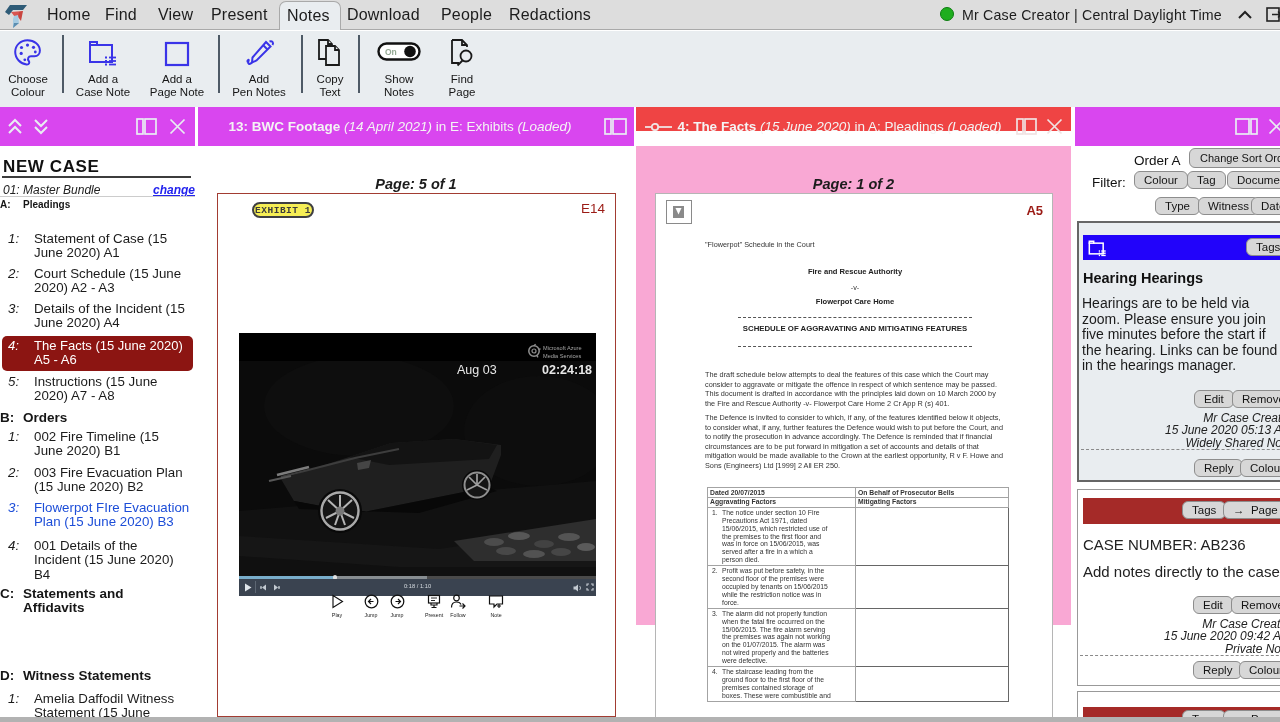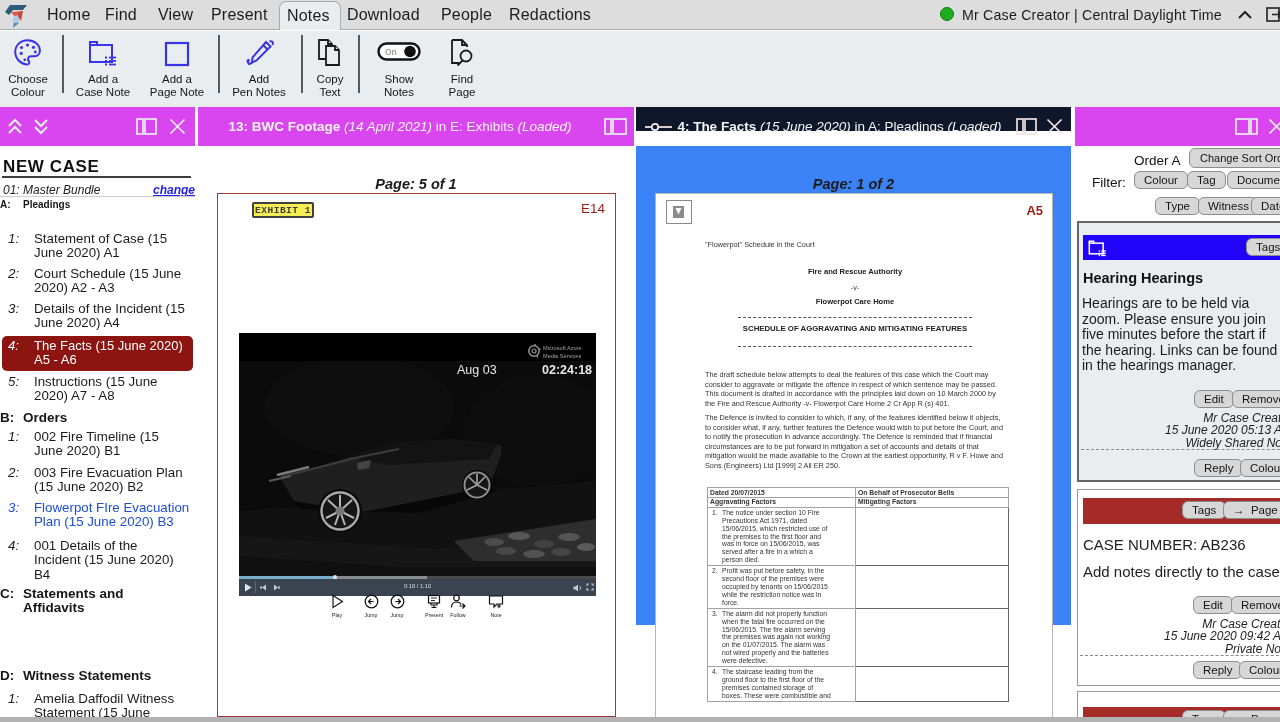--- a/index.html
+++ b/index.html
@@ -16,27 +16,27 @@
     border-radius:7px 7px 0 0; }
   
   #toolbar { position:absolute; left:0; top:31px; width:1280px; height:76px;
     background:#e9edf0; }
   .tlabel { position:absolute; top:42px; font-size:11.5px; color:#161616; text-align:center;
     line-height:13px; white-space:nowrap; transform:translateX(-50%); }
   .tsep { position:absolute; top:4px; width:2px; height:58px; background:#4e5a66; }
   .ticon { position:absolute; }
   
   .phead { position:absolute; top:107px; height:39px; background:#d946ef; }
-  .phead-red { position:absolute; top:107px; height:24px; background:#0f172a; }
+  .phead-red { position:absolute; top:107px; height:24px; background:#ef4444; }
   .ptitle { color:#f4f4f4; font-size:13.5px; line-height:39px; text-align:center;
     white-space:nowrap; }
   
   #lpane   { position:absolute; left:0;    top:146px; width:195px;  height:571px; background:#fff; }
   #mpane   { position:absolute; left:198px; top:146px; width:436px; height:571px; background:#fff; }
-  #rpane   { position:absolute; left:636px; top:146px; width:435px; height:479px; background:#3b82f6; }
+  #rpane   { position:absolute; left:636px; top:146px; width:435px; height:479px; background:#f9a8d4; }
   #npanel  { position:absolute; left:1075px; top:146px; width:205px; height:571px; background:#fff; }
   #hstrip  { position:absolute; left:0; top:717px; width:1280px; height:5px; background:#b2b2b2; }
   .btn { display:inline-block; background:#d7d7d7; border:1px solid #8d8d8d;
     border-radius:6px; font-size:11.5px; color:#141414; padding:2px 9px;
     white-space:nowrap; }
   .vlab { position:absolute; top:417px; font-size:8px; color:#222;
     transform:translateX(-50%) scale(0.66); white-space:nowrap; }
   .pageT { position:absolute; font-size:14.5px; font-weight:bold; font-style:italic;
     color:#1c1c1c; }
 </style>
@@ -213,21 +213,21 @@
 <div class="abs" style="left:8px;top:355px;font-size:13.3px;color:#1d4ed8;line-height:14.3px"><span style="display:inline-block;width:26px;font-style:italic">3:</span><span style="display:inline-block;vertical-align:top;width:158px">Flowerpot FIre Evacuation<br>Plan (15 June 2020) B3</span></div>
 <div class="abs" style="left:8px;top:393px;font-size:13.3px;color:#1b1b1b;line-height:14.3px"><span style="display:inline-block;width:26px;font-style:italic">4:</span><span style="display:inline-block;vertical-align:top;width:158px">001 Details of the<br>Incident (15 June 2020)<br>B4</span></div>
 <div class="abs" style="left:0;top:441px;font-size:13.5px;font-weight:bold;color:#161616;line-height:14.3px"><span style="display:inline-block;width:23px">C:</span>Statements and<br><span style="display:inline-block;width:23px"></span>Affidavits</div>
 <div class="abs" style="left:0;top:523px;font-size:13.5px;font-weight:bold;color:#161616;line-height:14.3px"><span style="display:inline-block;width:23px">D:</span>Witness Statements</div>
 <div class="abs" style="left:8px;top:546px;font-size:13.3px;color:#1b1b1b;line-height:14.3px"><span style="display:inline-block;width:26px;font-style:italic">1:</span><span style="display:inline-block;vertical-align:top;width:158px">Amelia Daffodil Witness<br>Statement (15 June</span></div>
 </div>
 
 <div id="mpane">
   <div class="pageT" style="left:0;width:436px;top:30px;text-align:center">Page: 5 of 1</div>
   <div class="abs" style="left:19px;top:47px;width:399px;height:524px;border:1.2px solid #a23c32;background:#fff">
-    <div class="abs" style="left:34px;top:8px;width:62px;height:16px;background:#f6ee55;border:2px solid #3f3f42;border-radius:2px;color:#3c3c3c;font-family:'Liberation Mono',monospace;font-size:9.5px;font-weight:bold;text-align:center;line-height:13.5px;letter-spacing:0.5px">EXHIBIT 1</div>
+    <div class="abs" style="left:34px;top:8px;width:62px;height:16px;background:#f6ee55;border:2px solid #3f3f42;border-radius:8px;color:#3c3c3c;font-family:'Liberation Mono',monospace;font-size:9.5px;font-weight:bold;text-align:center;line-height:13.5px;letter-spacing:0.5px">EXHIBIT 1</div>
     <div class="abs" style="right:10px;top:7px;font-size:13.5px;font-weight:normal;color:#9b1b15">E14</div>
     <div class="abs" style="left:21px;top:139px;width:357px;height:263px;background:#000">
       <svg class="abs" style="left:0;top:28px" width="357" height="215" viewBox="0 0 357 215">
         <rect width="357" height="215" fill="#0b0b0b"></rect>
         <ellipse cx="120" cy="45" rx="95" ry="50" fill="#0e0e0e"></ellipse>
         <ellipse cx="300" cy="70" rx="75" ry="55" fill="#0d0d0d"></ellipse>
         <path d="M0 150 L357 120 L357 215 L0 215 Z" fill="#111"></path>
         <path d="M0 175 L200 188 L357 165 L357 215 L0 215 Z" fill="#161616"></path>
         <path d="M42 118 L110 96 L152 82 L215 78 L262 84 L262 94 L250 126 L120 152 L55 140 Z" fill="#1f1f1f"></path>
         <path d="M110 96 L152 82 L215 78 L258 84 L250 98 L150 104 Z" fill="#131313"></path>

